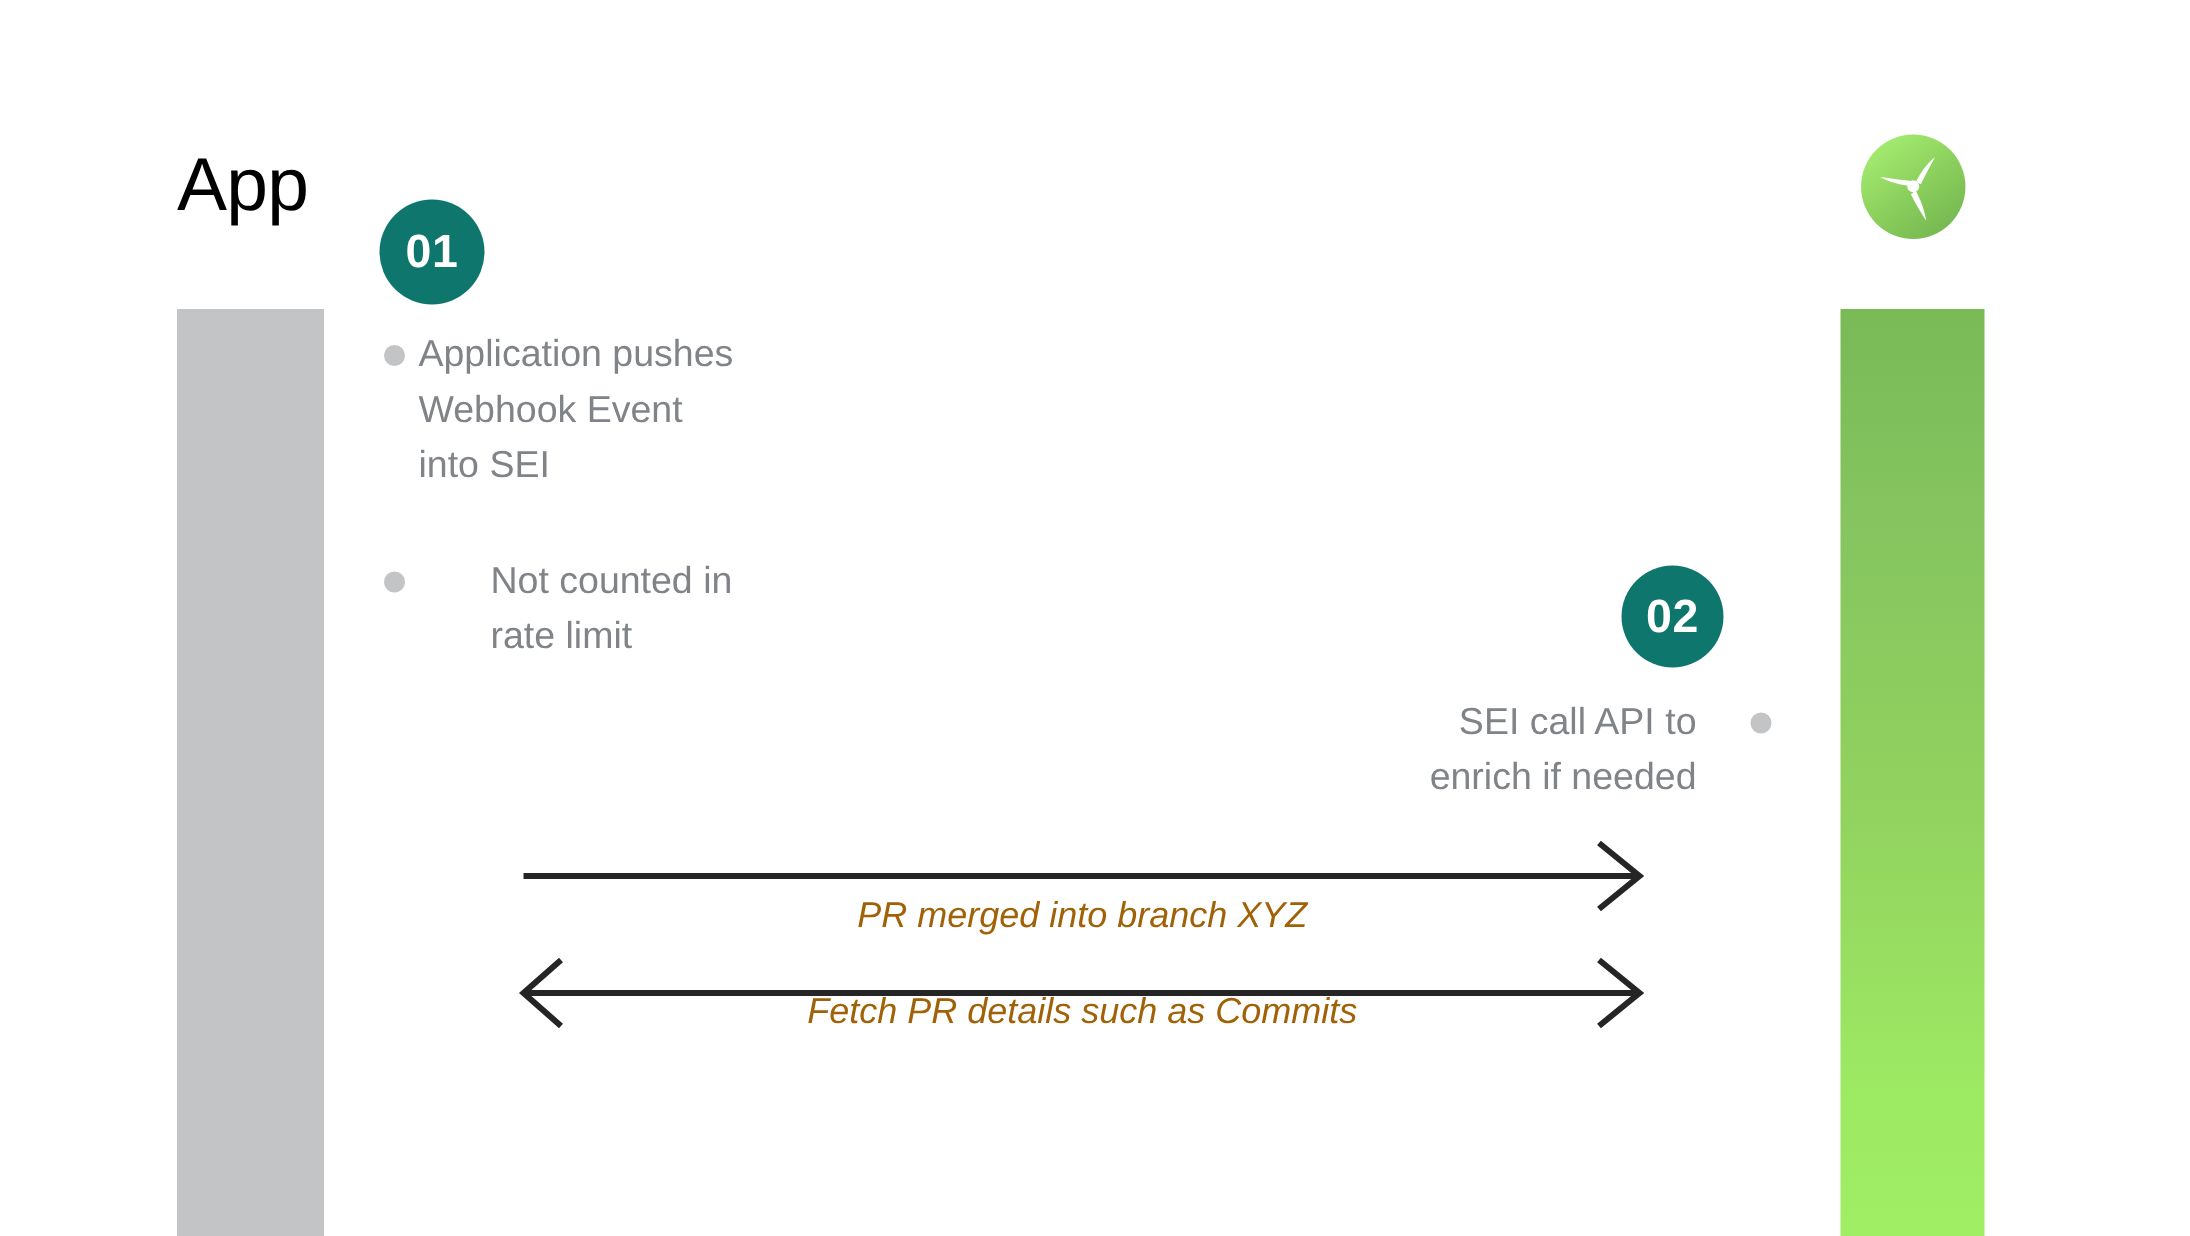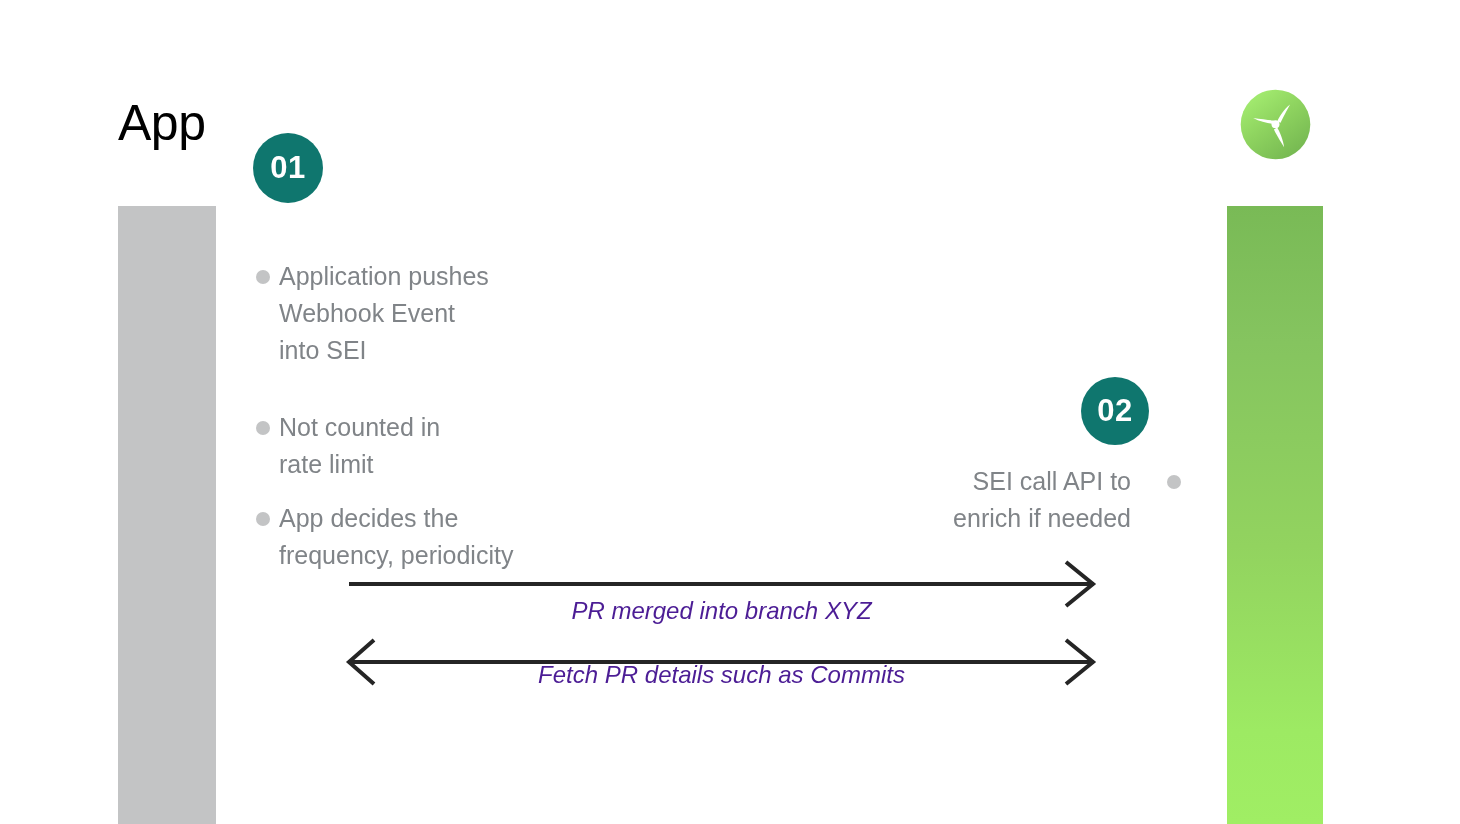--- a/index.html
+++ b/index.html
@@ -74,55 +74,55 @@
 
   
   .bullet-block {
     position: absolute;
     display: flex;
     align-items: flex-start;
     color: #808488;
     font-size: 25px;
     line-height: 37px;
   }
-  .bullet-block.left-side { flex-direction: row; margin-top: 40px; }
+  .bullet-block.left-side { flex-direction: row; }
   .bullet-block.right-side { flex-direction: row-reverse; text-align: right; }
 
   .bullet-dot {
     flex: 0 0 auto;
     width: 14px;
     height: 14px;
     border-radius: 50%;
     background: #c3c4c5;
     margin-top: 12px;
   }
   .left-side .bullet-dot { margin-right: 9px; }
   .right-side .bullet-dot { margin-left: 9px; }
   .bullet-text { white-space: pre-line; }
 
   .b1 { left: 256px; top: 218px; }
-  .b2 { left: 256px; top: 369px; }
+  .b2 { left: 256px; top: 369px; gap: 48px; }
   .b3 { left: 256px; top: 460px; }
   .b-right { left: 938px; top: 463px; width: 243px; justify-content: flex-start; gap: 27px; }
 
   
   .flow {
     position: absolute;
     left: 340px;
     top: 560px;
     width: 770px;
     height: 160px;
   }
   .flow svg { display: block; }
 
   .flow-label {
     position: absolute;
     font-size: 24px;
     font-style: italic;
-    color: #4c1d95;
+    color: #a16207;
     white-space: nowrap;
     text-align: center;
   }
   .flow-label-1 { left: 349px; top: 597px; width: 745px; }
   .flow-label-2 { left: 349px; top: 661px; width: 745px; }
 </style>
 </head>
 <body>
 
 <div id="slide">
@@ -139,25 +139,20 @@
 Webhook Event
 into SEI</span>
   </div>
 
   <div class="bullet-block left-side b2">
     <span class="bullet-dot"></span>
     <span class="bullet-text">Not counted in
 rate limit</span>
   </div>
 
-  <div class="bullet-block left-side b3">
-    <span class="bullet-dot"></span>
-    <span class="bullet-text">App decides the
-frequency, periodicity</span>
-  </div>
 
   <div class="brand-logo">
     <svg viewBox="0 0 100 100" xmlns="http://www.w3.org/2000/svg">
       <defs>
         <linearGradient id="logoGrad" x1="0.15" y1="0" x2="0.9" y2="1">
           <stop offset="0%" stop-color="#a6ef72"></stop>
           <stop offset="45%" stop-color="#8ed35f"></stop>
           <stop offset="100%" stop-color="#71b34f"></stop>
         </linearGradient>
       </defs>

